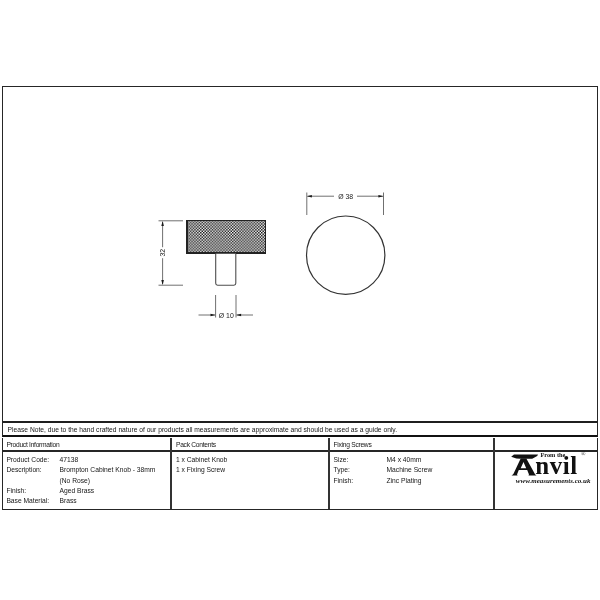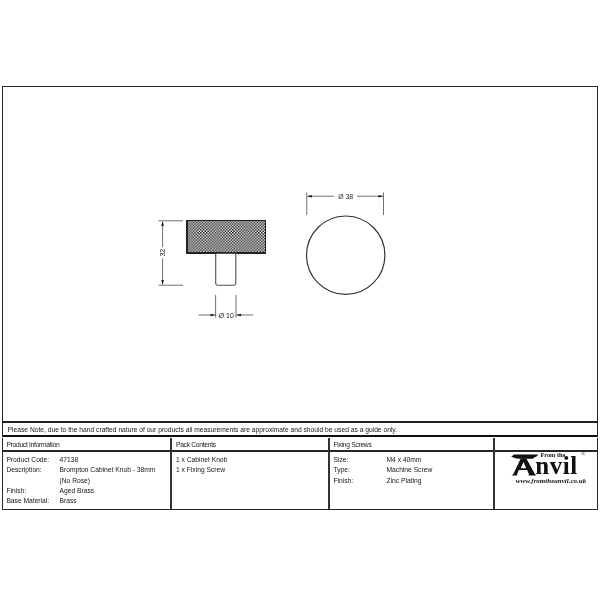--- a/index.html
+++ b/index.html
@@ -104,14 +104,14 @@
     <path d="M0.2 2.8 L3.0 0.5 L27.0 0.5 L26.2 1.9 L21.2 4.7 L15.2 4.7 L14.9 4.4 L9.7 4.4 L9.5 4.7 Q4.8 4.7 2.4 3.5 Z" fill="#111"></path>
     <path d="M9.8 4.3 L15.2 4.3 L23.9 19.9 Q24.7 21.2 25.6 21.5 L17.3 21.5 Q18.3 21.1 17.8 19.9 L16.2 16.1 L7.8 16.1 L6.2 19.9 Q5.7 21.1 6.8 21.5 L0.5 21.5 Q1.7 21.1 2.5 19.8 Z M12.5 7.9 L9.7 14.2 L15.2 14.2 Z" fill="#111"></path>
   </svg>
 
   <div class="abs" style="left:45.4px;top:7.2px;font-family:'Liberation Serif',serif;font-size:6.3px;line-height:6.5px;font-weight:bold;color:#111;white-space:nowrap;">From the</div>
 
   <div class="abs" style="left:40.2px;top:10.6px;font-family:'Liberation Serif',serif;font-weight:bold;font-size:25px;line-height:20.5px;letter-spacing:0.55px;color:#111;">nvil</div>
 
   <div class="abs" style="left:86.3px;top:7px;font-family:'Liberation Serif',serif;font-size:5.5px;line-height:5.5px;color:#111;">®</div>
 
-  <div class="abs" style="left:20.8px;top:32.8px;font-family:'Liberation Serif',serif;font-style:italic;font-weight:bold;font-size:7px;line-height:7px;letter-spacing:0px;color:#111;white-space:nowrap;">www.fromtheanvil.co.uk</div>
+  <div class="abs" style="left:20.8px;top:32.8px;font-family:'Liberation Serif',serif;font-style:italic;font-weight:bold;font-size:7px;line-height:7px;letter-spacing:0px;color:#111;white-space:nowrap;">www.measurements.co.uk</div>
 </div>
 
 </body></html>

